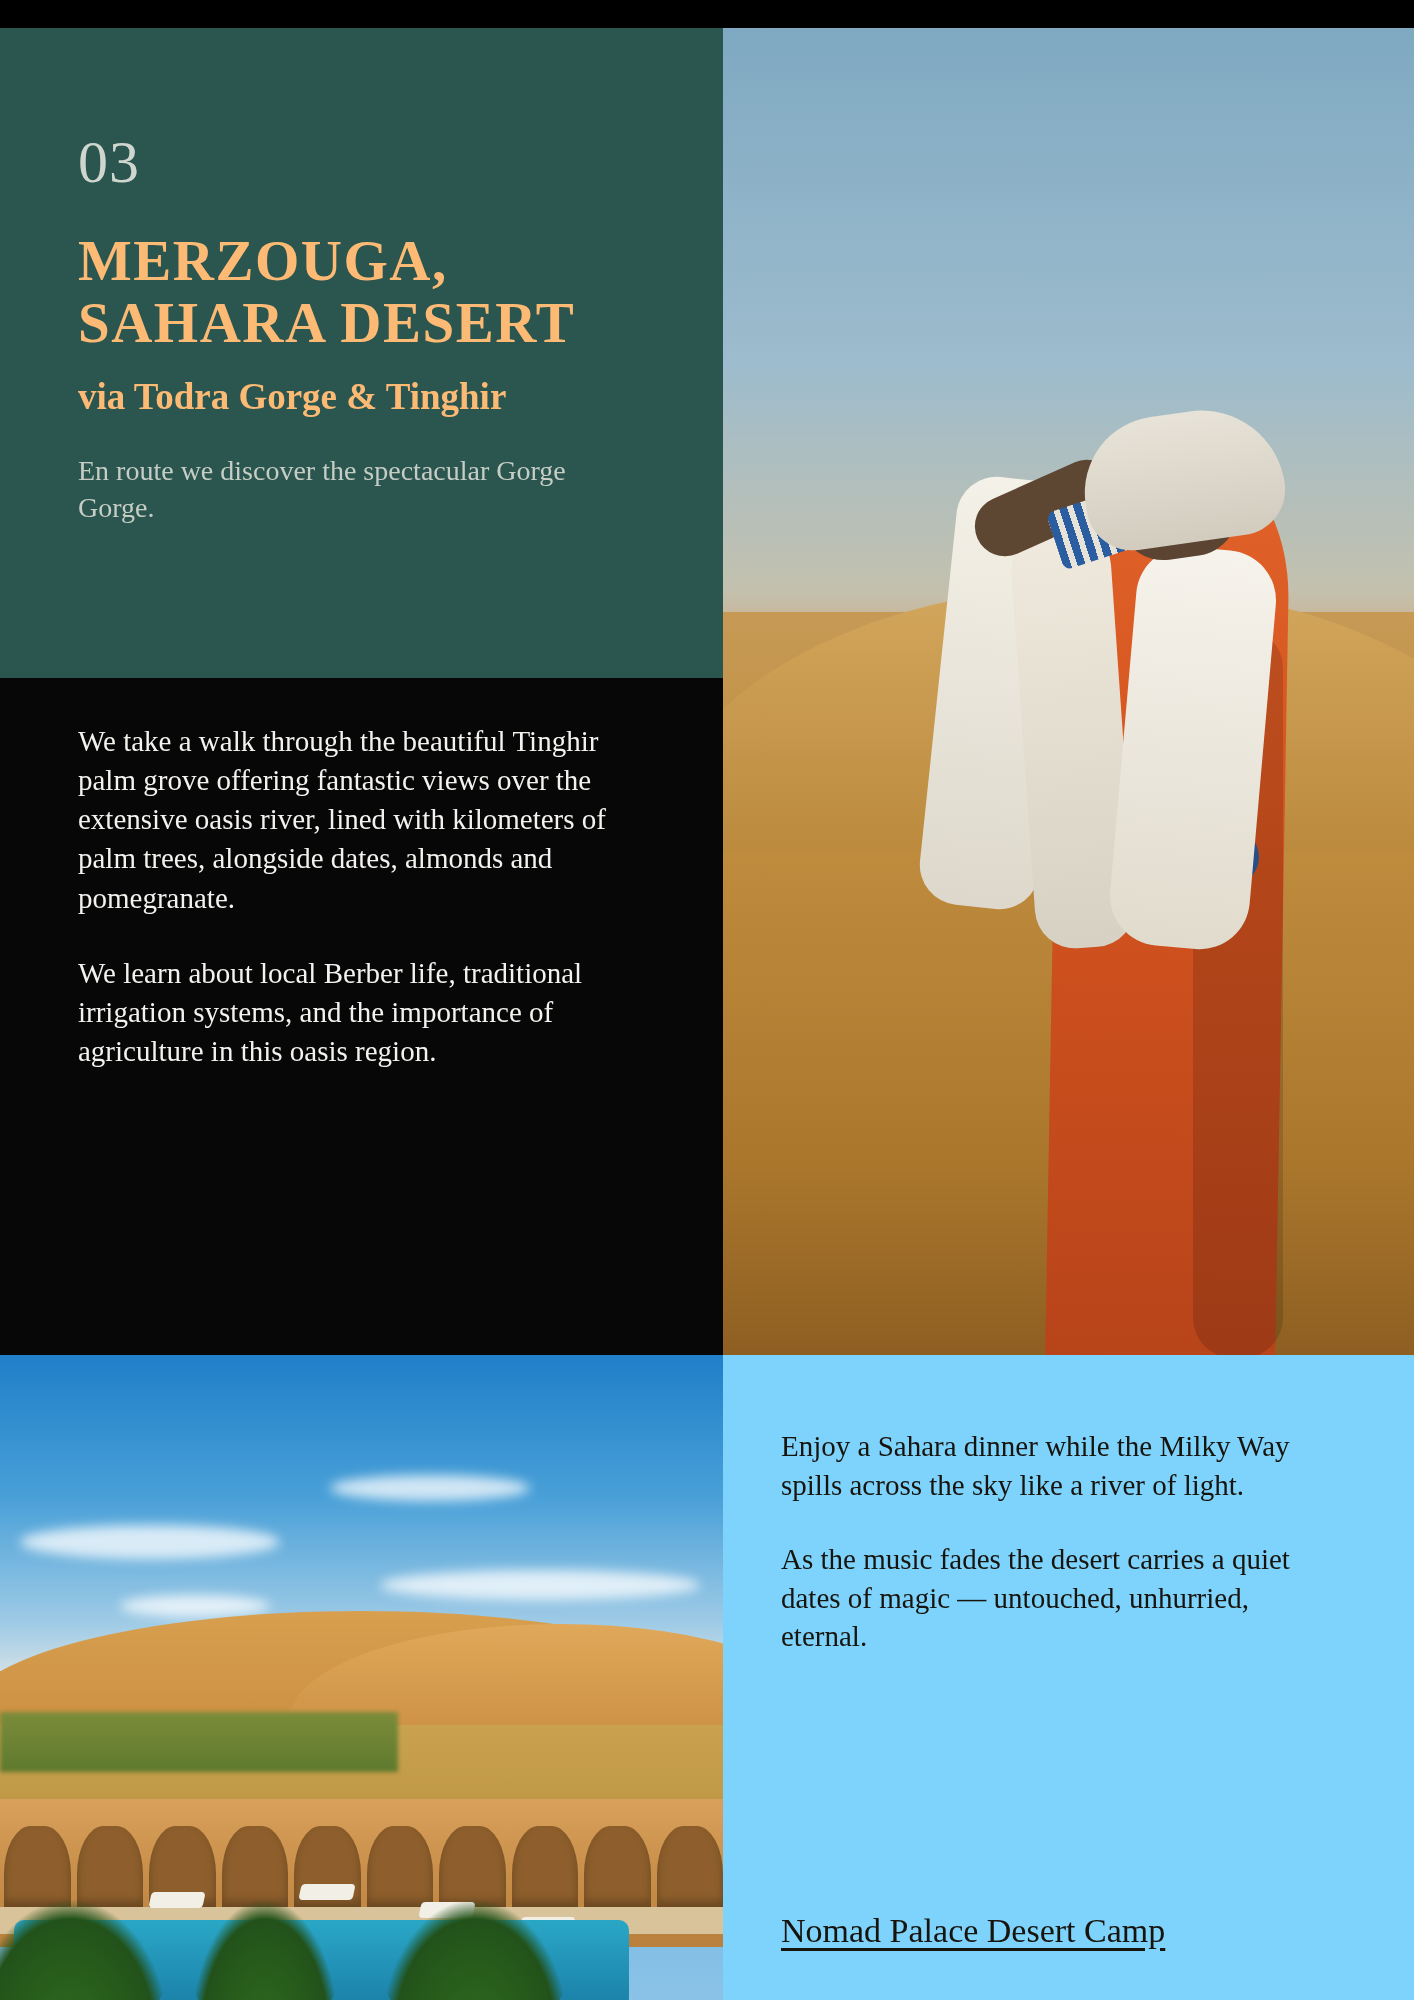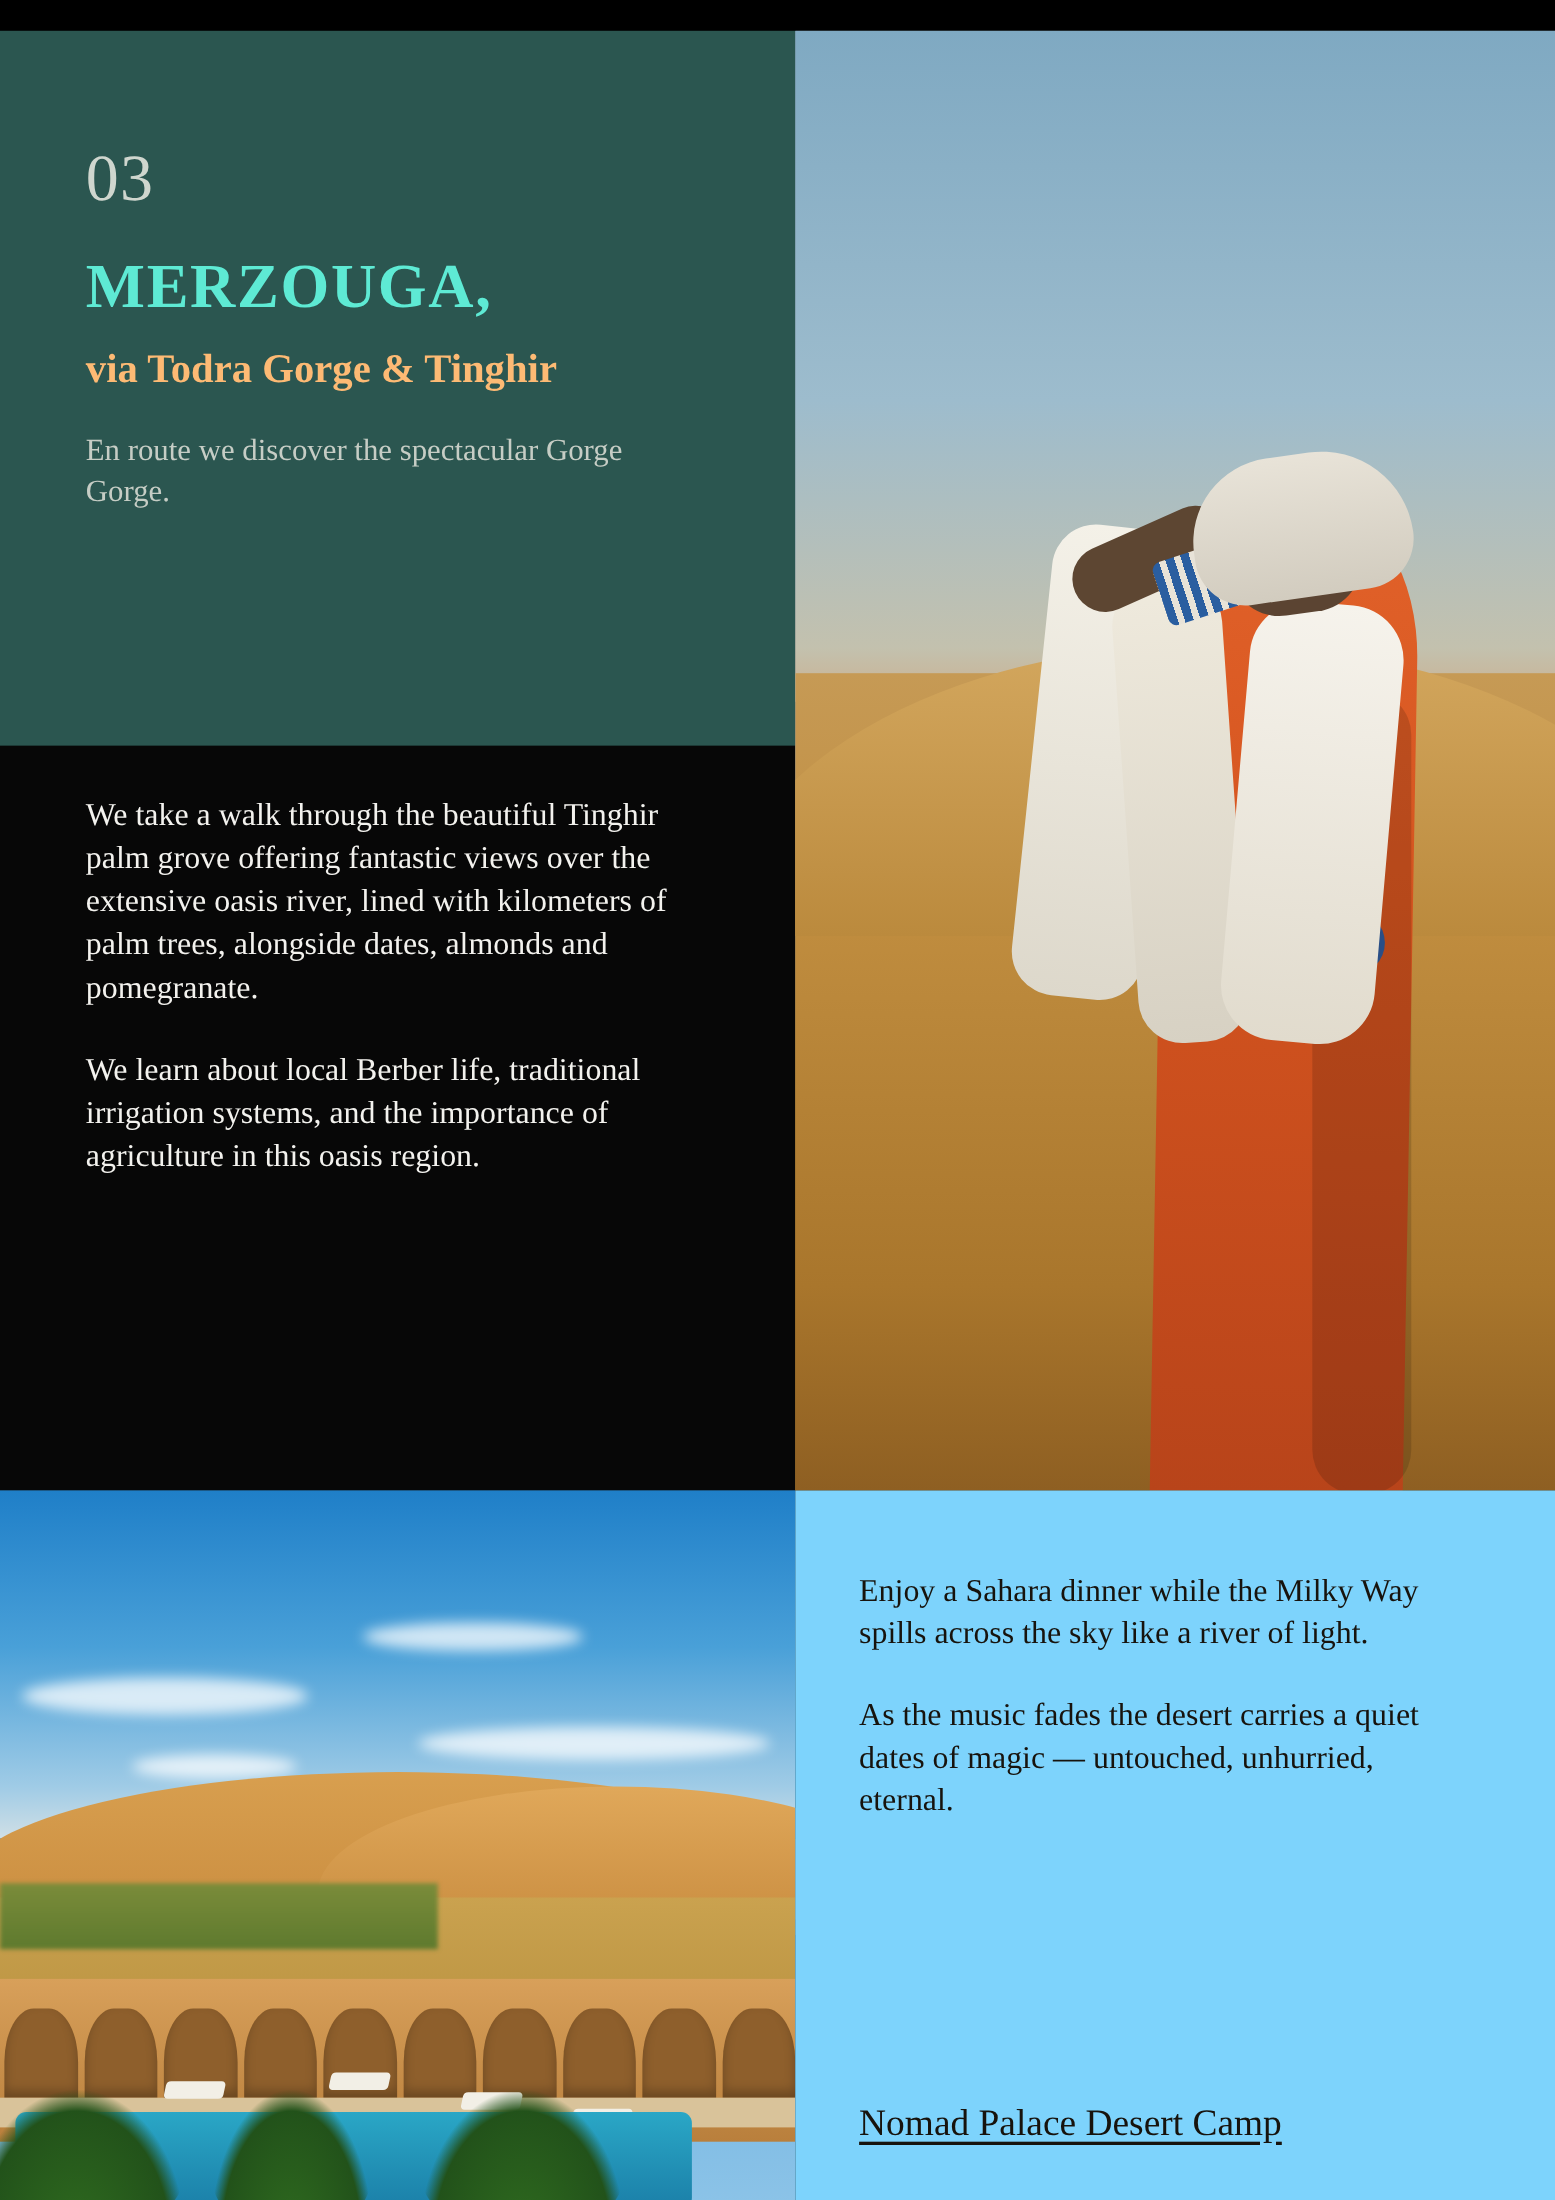--- a/index.html
+++ b/index.html
@@ -31,21 +31,21 @@
     font-size: 60px;
     line-height: 1;
     color: #cfd6ce;
     font-family: "Liberation Serif", serif;
     letter-spacing: 1px;
     margin-bottom: 38px;
   }
   .title {
     font-size: 57px;
     line-height: 1.08;
-    color: #5eead4;
+    color: #fdba74;
     letter-spacing: 1.5px;
     font-family: "Liberation Serif", serif;
     margin-bottom: 22px;
   }
   .subtitle {
     font-size: 37px;
     line-height: 1.2;
     color: #fdba74;
     font-weight: bold;
     font-family: "Liberation Serif", serif;
@@ -297,20 +297,21 @@
 </style>
 </head>
 <body>
 
 <div class="page">
 
   <section class="panel-green">
     <div class="num">03</div>
     <h1 class="title">
       <span>MERZOUGA,</span><br>
+      <span>SAHARA DESERT</span>
     </h1>
     <h2 class="subtitle">via Todra Gorge &amp; Tinghir</h2>
     <p class="lede">En route we discover the spectacular Gorge Gorge.</p>
   </section>
 
   <section class="panel-black">
     <p>We take a walk through the beautiful Tinghir palm grove offering fantastic views over the extensive oasis river, lined with kilometers of palm trees, alongside dates, almonds and pomegranate.</p>
     <p>We learn about local Berber life, traditional irrigation systems, and the importance of agriculture in this oasis region.</p>
   </section>
 

